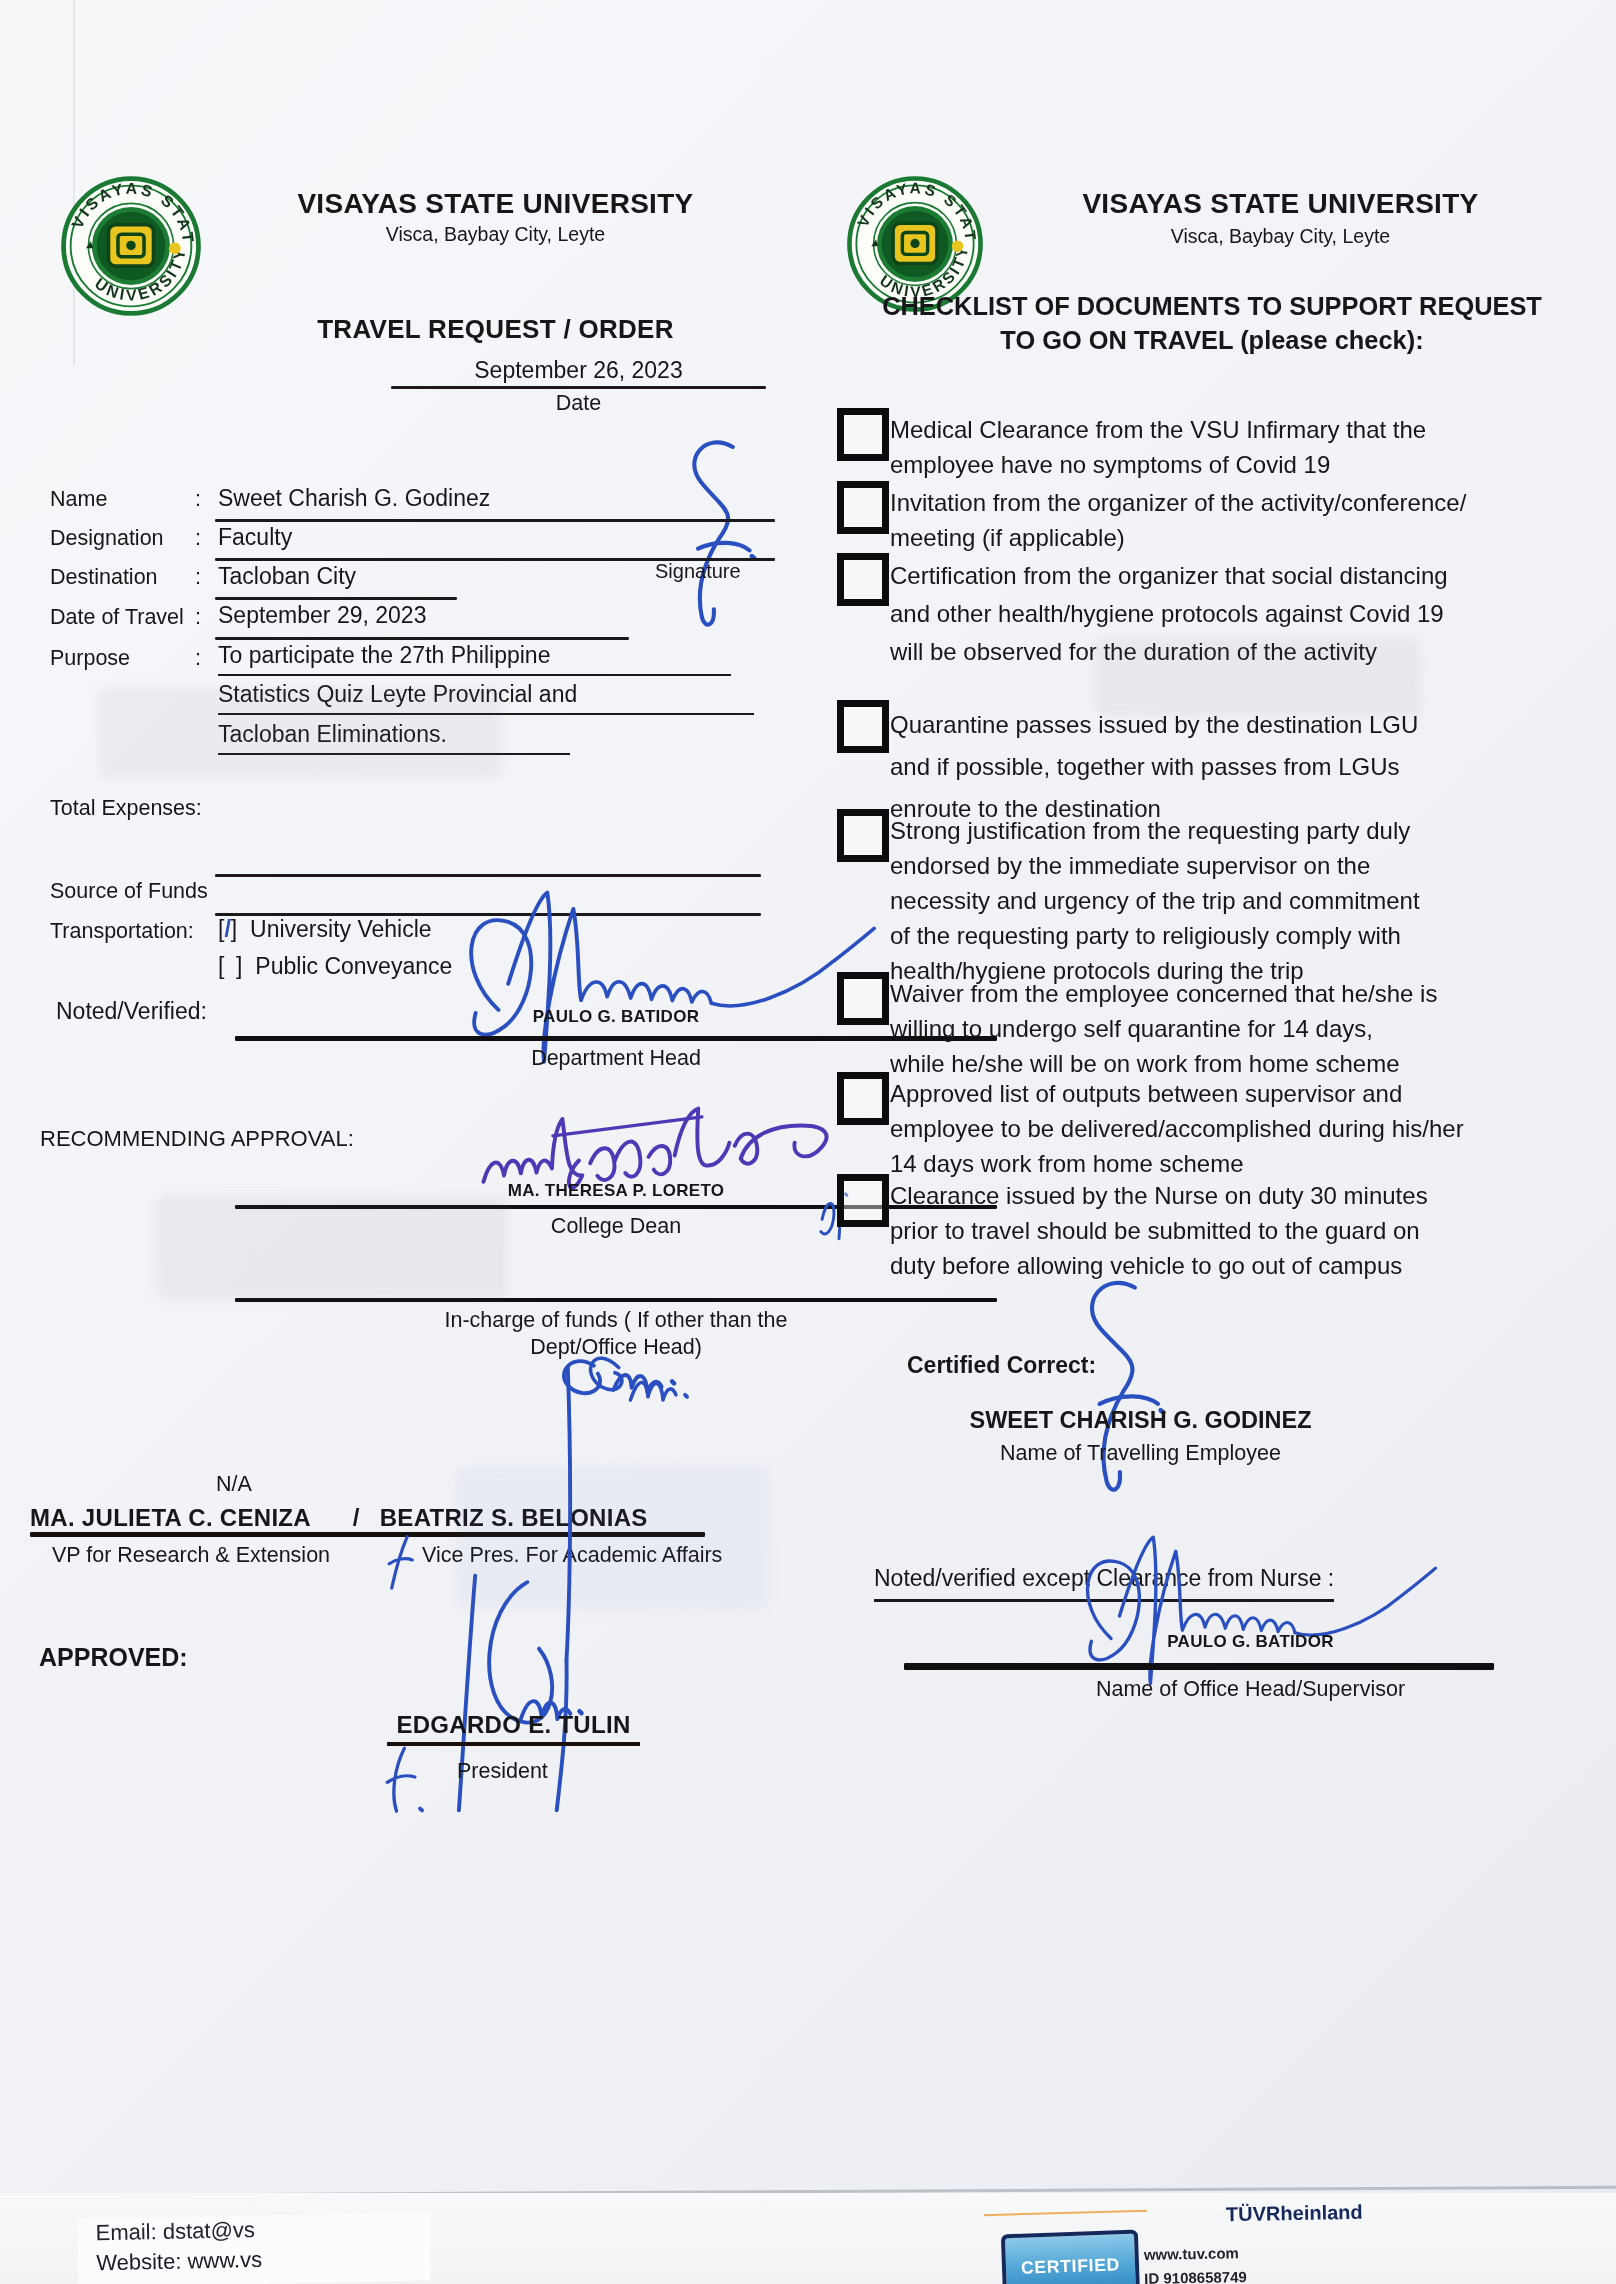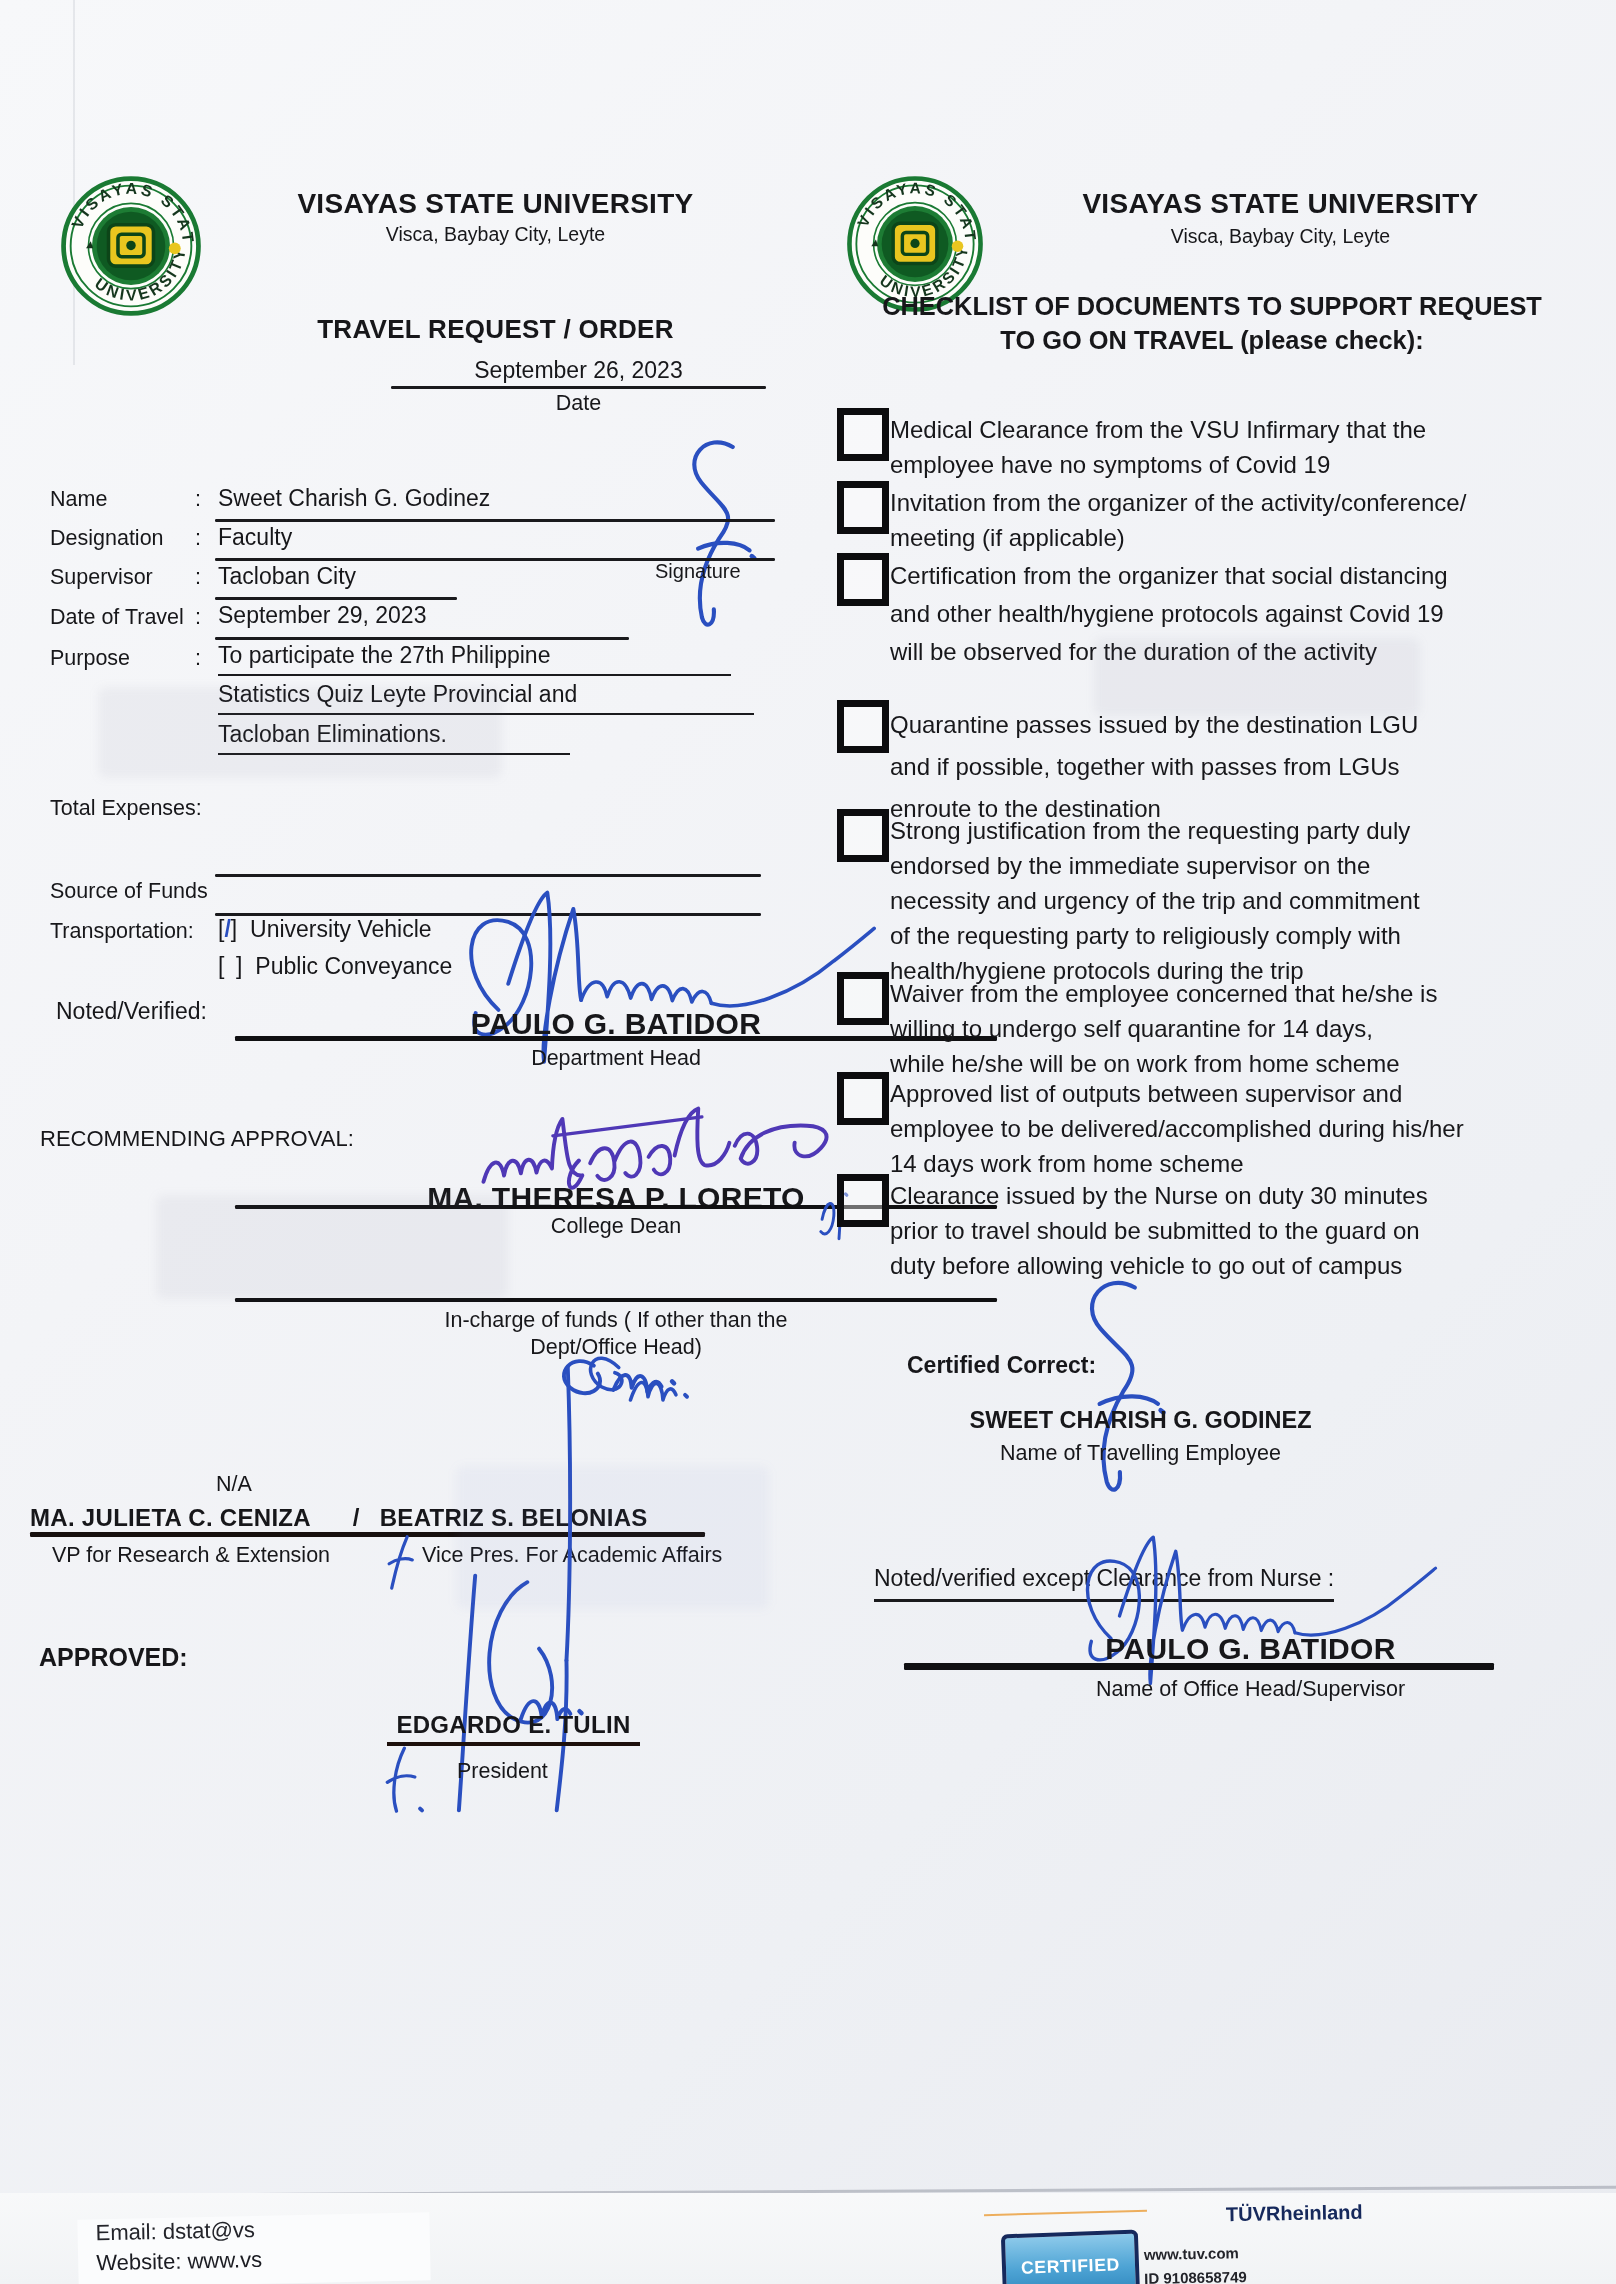--- a/index.html
+++ b/index.html
@@ -8,21 +8,21 @@
         background:linear-gradient(135deg,#f7f8fa 0%,#f3f4f7 35%,#eef0f4 70%,#e9ebf0 100%);
         font-family:"Liberation Sans", sans-serif;color:#17171a;}
   .abs{position:absolute;}
   .center{text-align:center;}
   .hdr-univ{font-size:28px;font-weight:bold;letter-spacing:0.3px;}
   .hdr-addr{font-size:19.5px;}
   .hdr-title{font-size:26px;font-weight:bold;letter-spacing:0.3px;}
   .lbl{font-size:21.5px;}
   .val{font-size:23px;}
   .small-cap{font-size:20px;}
-  .bname{font-size:30px;font-weight:bold;letter-spacing:0.3px;}
+  .bname{font-size:17px;font-weight:bold;letter-spacing:0.3px;}
   .sub{font-size:21.5px;}
   .uline{position:absolute;background:#1a1a1d;height:3.3px;border-radius:1.3px;}
   .uline-thick{position:absolute;background:#101012;height:5.2px;border-radius:1.3px;}
   .pline{display:inline-block;border-bottom:2.6px solid #1a1a1d;padding-bottom:5.2px;}
   .chk{position:absolute;left:0;top:-3.9px;width:38px;height:39px;border:7.2px solid #0c0c0e;background:rgba(255,255,255,.4);}
   .citem{position:absolute;left:837px;width:756px;font-size:24px;}
   .citem .txt{margin-left:53px;}
   .lh54 .txt div{line-height:35px;}
   .lh58 .txt div{line-height:38px;}
   .lh62 .txt div{line-height:42px;}
@@ -86,21 +86,21 @@
   <div class="abs lbl" style="left:195px;top:487px;">:</div>
   <div class="abs val" style="left:218px;top:485px;">Sweet Charish G. Godinez</div>
   <div class="uline" style="left:215px;top:519px;width:560px;"></div>
 
   <div class="abs lbl" style="left:50px;top:526px;">Designation</div>
   <div class="abs lbl" style="left:195px;top:526px;">:</div>
   <div class="abs val" style="left:218px;top:524px;">Faculty</div>
   <div class="uline" style="left:215px;top:558px;width:560px;"></div>
   <div class="abs small-cap" style="left:655px;top:560px;">Signature</div>
 
-  <div class="abs lbl" style="left:50px;top:565px;">Supervisor</div>
+  <div class="abs lbl" style="left:50px;top:565px;">Destination</div>
   <div class="abs lbl" style="left:195px;top:565px;">:</div>
   <div class="abs val" style="left:218px;top:563px;">Tacloban City</div>
   <div class="uline" style="left:215px;top:597px;width:242px;"></div>
 
   <div class="abs lbl" style="left:50px;top:605px;">Date of Travel</div>
   <div class="abs lbl" style="left:195px;top:605px;">:</div>
   <div class="abs val" style="left:218px;top:602px;">September 29, 2023</div>
   <div class="uline" style="left:215px;top:637px;width:414px;"></div>
 
   <div class="abs lbl" style="left:50px;top:646px;">Purpose</div>

